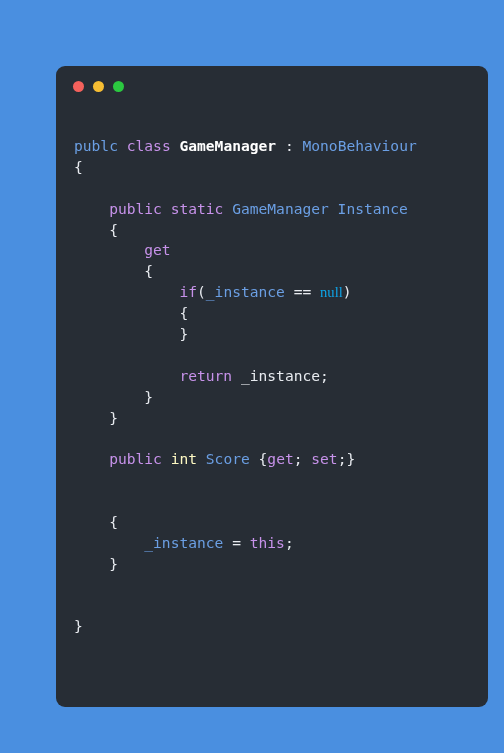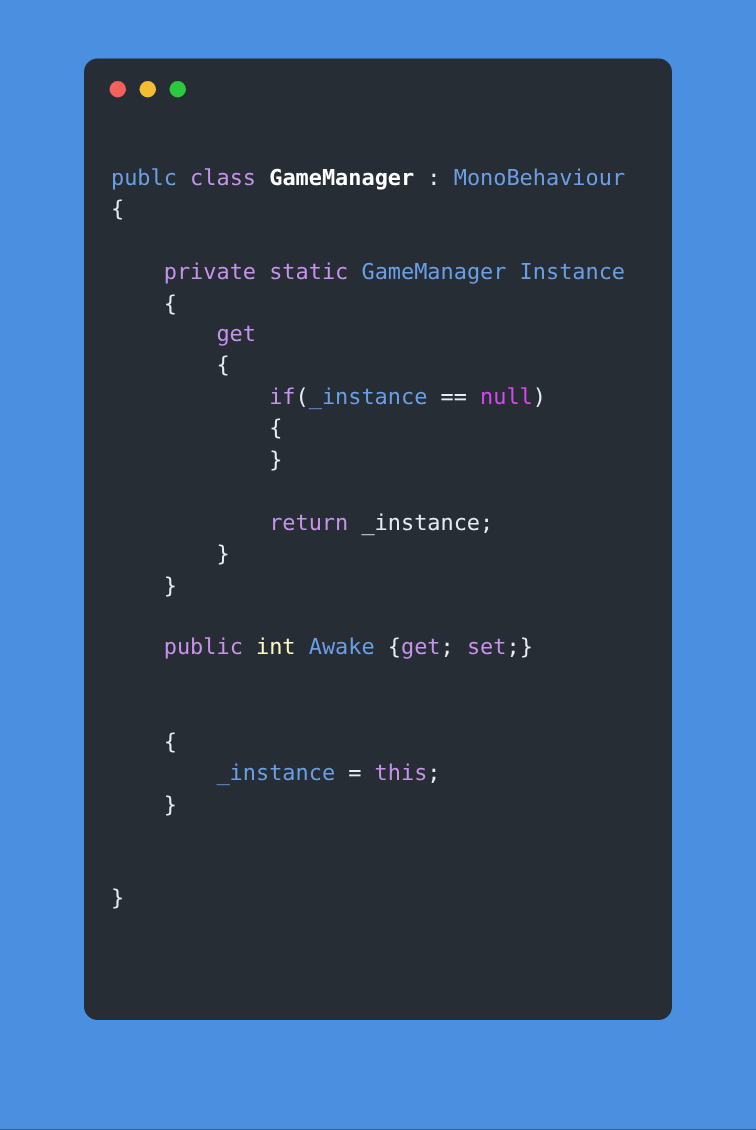--- a/index.html
+++ b/index.html
@@ -14,22 +14,22 @@
     overflow: hidden;
   }
   .stage {
     position: relative;
     width: 504px;
     height: 753px;
   }
   .code-window {
     position: absolute;
     left: 56px;
-    top: 39px;
-    width: 392px;
+    top: 66px;
+    width: 432px;
     height: 641px;
     background: #272d35;
     border-radius: 9px;
     box-sizing: border-box;
     overflow: hidden;
   }
   .titlebar {
     position: absolute;
     left: 0;
     top: 0;
@@ -70,53 +70,53 @@
   .line.blank {
     height: 20.9px;
   }
 
   
   .t-kw      { color: #c792ea; }            
   .t-blue    { color: #6b9fe4; }            
   .t-plain   { color: #e8ebf0; }            
   .t-bold    { color: #ffffff; font-weight: bold; } 
   .t-type    { color: #fef9c3; }            
-  .t-const   { color: #d946ef; }            
+  .t-const   { color: #0ea5e9; font-family: Liberation Serif, serif; }            
   .t-comment { color: #5f7180; }            
 </style>
 </head>
 <body style="background: rgb(74, 143, 224);">
 
 <div class="stage">
 
   <div class="code-window" style="background: rgb(39, 45, 53);">
 
     <div class="titlebar">
       <span class="dot dot-close" style="background: rgb(244, 97, 92);"></span>
       <span class="dot dot-minimize" style="background: rgb(246, 189, 51);"></span>
       <span class="dot dot-zoom" style="background: rgb(43, 200, 64);"></span>
     </div>
 
     <div class="code-body" id="code-body">
         <div class="line"><span class="t-blue">publc</span><span class="t-plain"> </span><span class="t-kw">class</span><span class="t-plain"> </span><span class="t-bold">GameManager</span><span class="t-plain"> : </span><span class="t-blue">MonoBehaviour</span></div>
         <div class="line"><span class="t-plain">{</span></div>
         <div class="line blank"></div>
-        <div class="line"><span class="t-plain">    </span><span class="t-kw">private static</span><span class="t-plain"> </span><span class="t-blue">GameManager Instance</span></div>
+        <div class="line"><span class="t-plain">    </span><span class="t-kw">public static</span><span class="t-plain"> </span><span class="t-blue">GameManager Instance</span></div>
         <div class="line"><span class="t-plain">    {</span></div>
         <div class="line"><span class="t-plain">        </span><span class="t-kw">get</span></div>
         <div class="line"><span class="t-plain">        {</span></div>
         <div class="line"><span class="t-plain">            </span><span class="t-kw">if</span><span class="t-plain">(</span><span class="t-blue">_instance</span><span class="t-plain"> == </span><span class="t-const">null</span><span class="t-plain">)</span></div>
         <div class="line"><span class="t-plain">            {</span></div>
         <div class="line"><span class="t-plain">            }</span></div>
         <div class="line blank"></div>
         <div class="line"><span class="t-plain">            </span><span class="t-kw">return</span><span class="t-plain"> </span><span class="t-plain">_instance</span><span class="t-plain">;</span></div>
         <div class="line"><span class="t-plain">        }</span></div>
         <div class="line"><span class="t-plain">    }</span></div>
         <div class="line blank"></div>
-        <div class="line"><span class="t-plain">    </span><span class="t-kw">public</span><span class="t-plain"> </span><span class="t-type">int</span><span class="t-plain"> </span><span class="t-blue">Awake</span><span class="t-plain"> {</span><span class="t-kw">get</span><span class="t-plain">; </span><span class="t-kw">set</span><span class="t-plain">;}</span></div>
+        <div class="line"><span class="t-plain">    </span><span class="t-kw">public</span><span class="t-plain"> </span><span class="t-type">int</span><span class="t-plain"> </span><span class="t-blue">Score</span><span class="t-plain"> {</span><span class="t-kw">get</span><span class="t-plain">; </span><span class="t-kw">set</span><span class="t-plain">;}</span></div>
         <div class="line blank"></div>
         <div class="line blank"></div>
         <div class="line"><span class="t-plain">    {</span></div>
         <div class="line"><span class="t-plain">        </span><span class="t-blue">_instance</span><span class="t-plain"> = </span><span class="t-kw">this</span><span class="t-plain">;</span></div>
         <div class="line"><span class="t-plain">    }</span></div>
         <div class="line blank"></div>
         <div class="line blank"></div>
         <div class="line"><span class="t-plain">}</span></div>
       </div>
 

